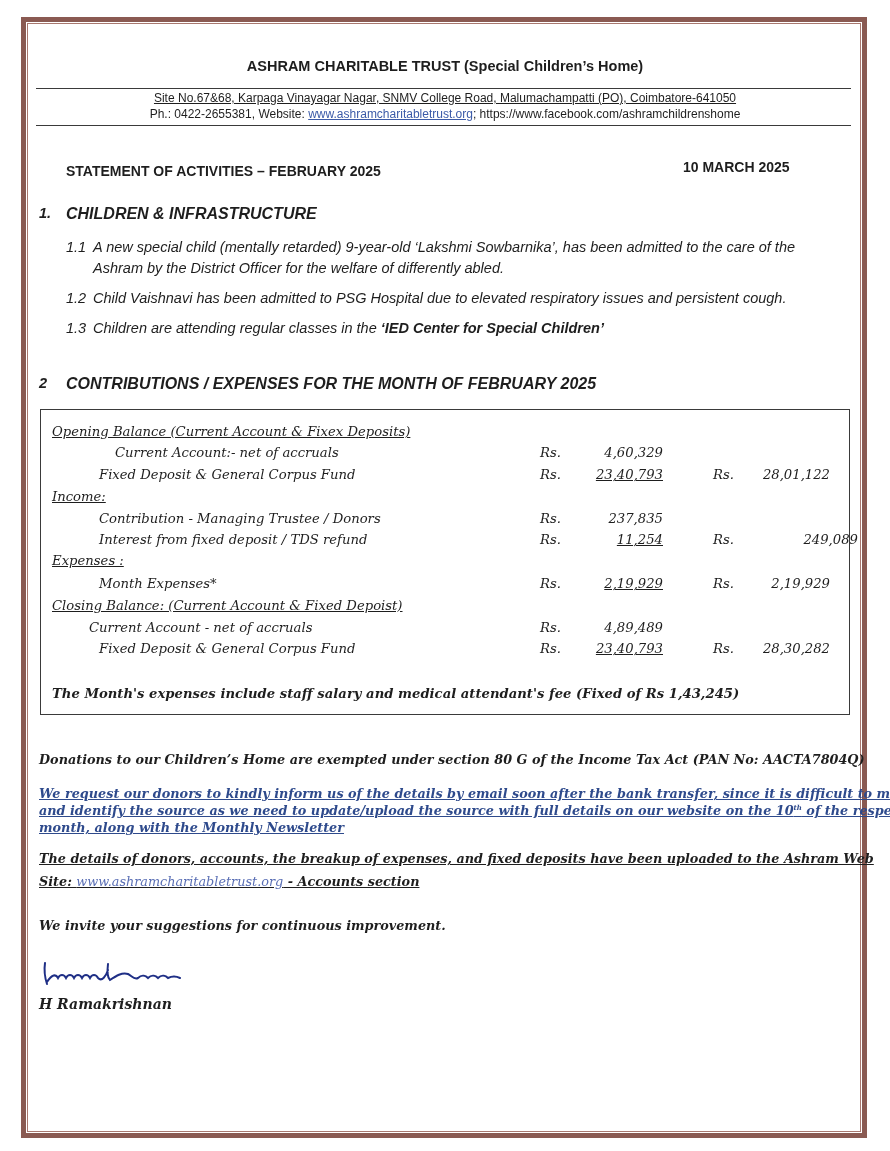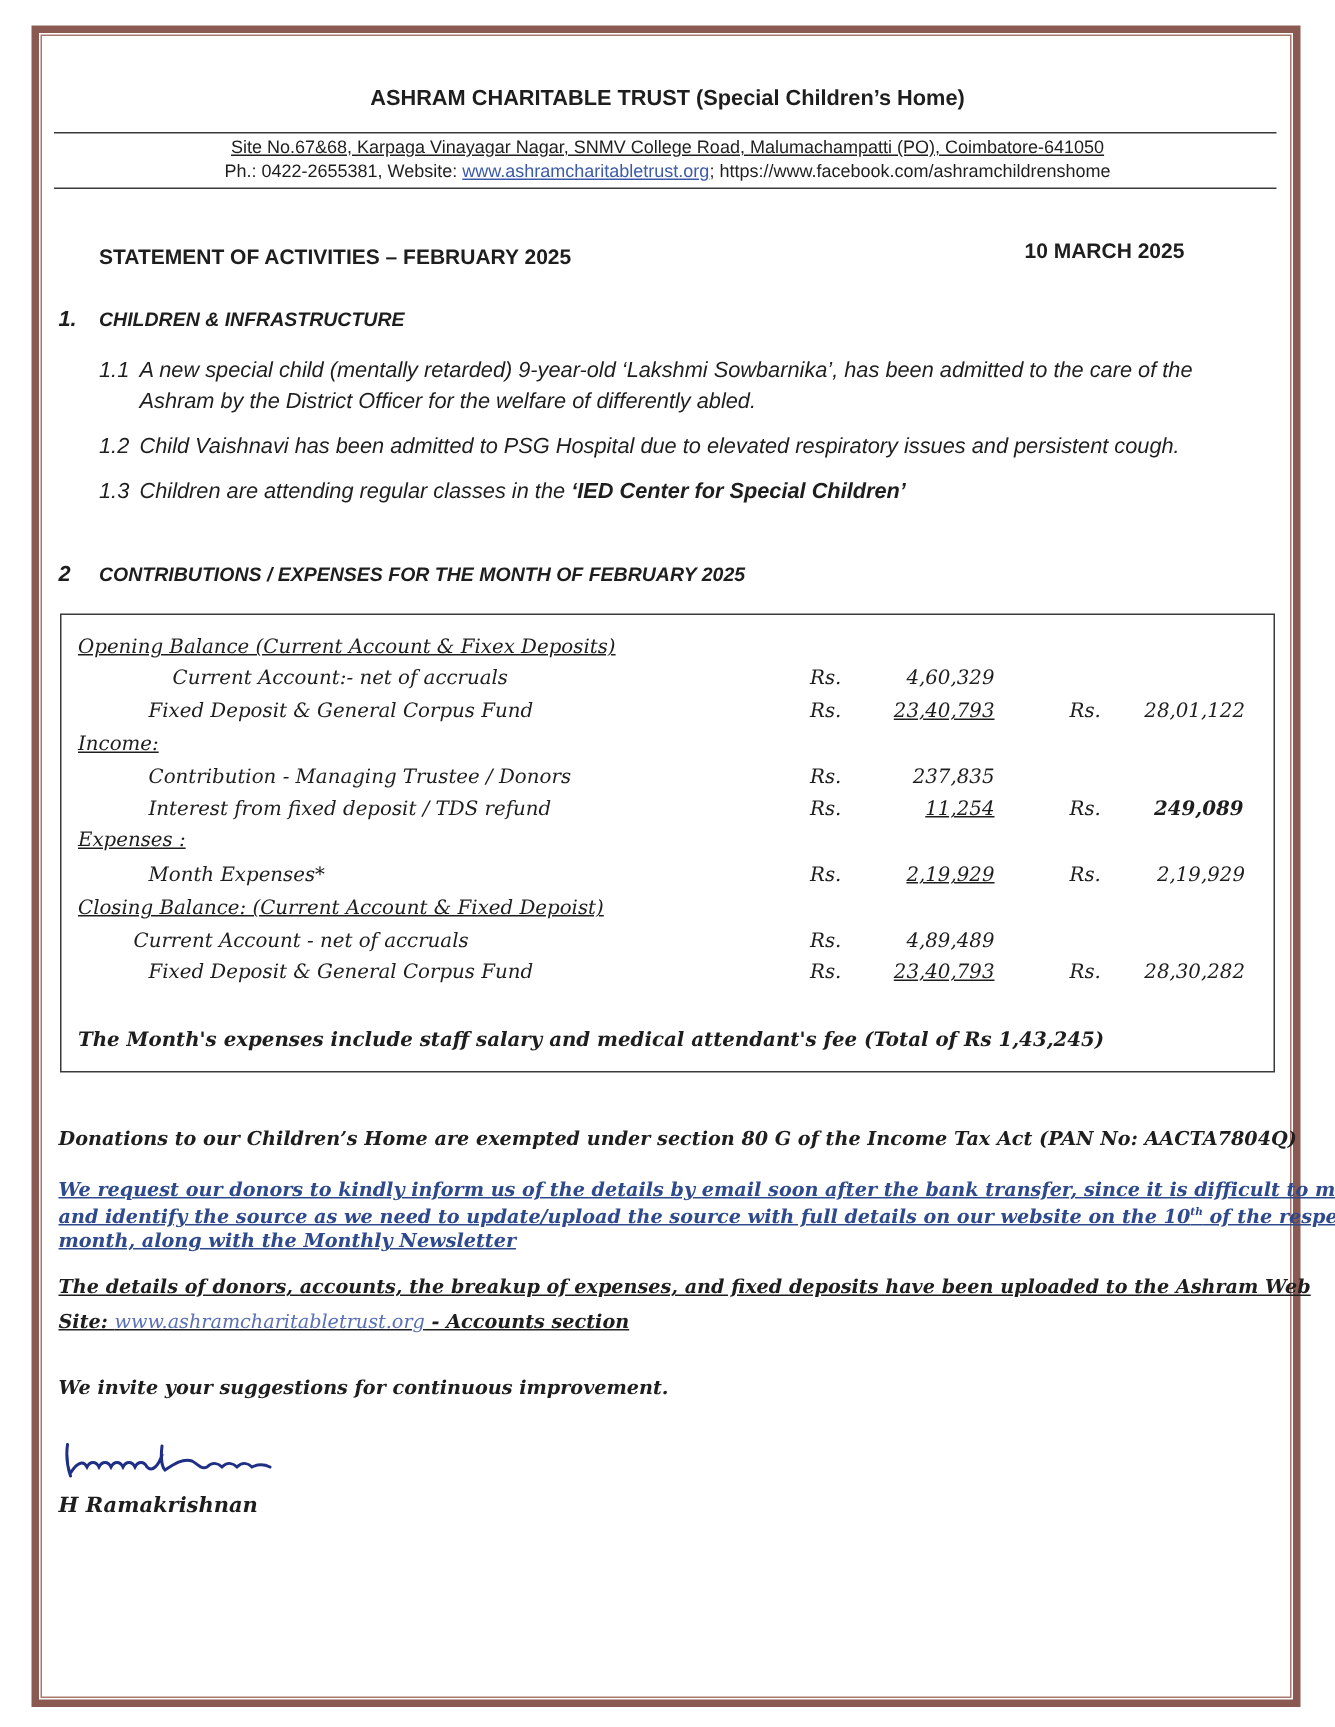--- a/index.html
+++ b/index.html
@@ -16,21 +16,21 @@
     .sans { font-family: "Liberation Sans", sans-serif; }
 
     .org-title { left: 0; width: 890px; top: 58px; text-align: center; font-size: 14.5px; font-weight: bold; }
     .rule { position: absolute; height: 1px; background: #3a3a3a; }
     .addr { left: 0; width: 890px; text-align: center; font-size: 12px; }
     .addr u { text-decoration: underline; }
     .link-blue { color: #3b5aa8; }
 
     .stmt-title { left: 66px; top: 163px; font-size: 14px; font-weight: bold; }
     .stmt-date { left: 683px; top: 159px; font-size: 14px; font-weight: bold; }
-    .sec-head { font-size: 13px; font-weight: bold; font-style: italic; }
+    .sec-head { font-size: 16px; font-weight: bold; font-style: italic; }
     .sec-num { font-size: 14.5px; font-weight: bold; font-style: italic; }
 
     .item { font-family: "Liberation Sans", sans-serif; font-style: italic; font-size: 14.5px; left: 66px; }
     .item .num { display: inline-block; width: 27px; }
 
     .box {
       position: absolute; left: 40px; top: 409px; width: 810px; height: 306px;
       border: 1.5px solid #3a3a3a; box-sizing: border-box;
     }
     .fin { font-family: "DejaVu Serif", serif; font-style: italic; font-size: 13.2px; }
@@ -96,41 +96,41 @@
 
 <div class="abs fin fin-u" style="left:52px; top:489px;">Income:</div>
 <div class="abs fin" style="left:99px; top:511px;">Contribution - Managing Trustee / Donors</div>
 <div class="abs fin" style="left:540px; top:511px;">Rs.</div>
 <div class="abs fin amt" style="left:560px; width:103px; top:511px;">237,835</div>
 
 <div class="abs fin" style="left:99px; top:532px;">Interest from fixed deposit / TDS refund</div>
 <div class="abs fin" style="left:540px; top:532px;">Rs.</div>
 <div class="abs fin amt fin-u" style="left:560px; width:103px; top:532px;">11,254</div>
 <div class="abs fin" style="left:713px; top:532px;">Rs.</div>
-<div class="abs fin amt" style="left:729px; width:100px; top:532px;font-weight:bold;">249,089</div>
+<div class="abs fin amt" style="left:758px; width:100px; top:532px;">249,089</div>
 
 <div class="abs fin fin-u" style="left:52px; top:553px;">Expenses :</div>
 <div class="abs fin" style="left:99px; top:576px;text-align:center;">Month Expenses*</div>
 <div class="abs fin" style="left:540px; top:576px;">Rs.</div>
 <div class="abs fin amt fin-u" style="left:560px; width:103px; top:576px;">2,19,929</div>
 <div class="abs fin" style="left:713px; top:576px;">Rs.</div>
 <div class="abs fin amt" style="left:730px; width:100px; top:576px;">2,19,929</div>
 
 <div class="abs fin fin-u" style="left:52px; top:598px;">Closing Balance: (Current Account &amp; Fixed Depoist)</div>
 <div class="abs fin" style="left:89px; top:620px;">Current Account - net of accruals</div>
 <div class="abs fin" style="left:540px; top:620px;">Rs.</div>
 <div class="abs fin amt" style="left:560px; width:103px; top:620px;">4,89,489</div>
 
 <div class="abs fin" style="left:99px; top:641px;">Fixed Deposit &amp; General Corpus Fund</div>
 <div class="abs fin" style="left:540px; top:641px;">Rs.</div>
 <div class="abs fin amt fin-u" style="left:560px; width:103px; top:641px;">23,40,793</div>
 <div class="abs fin" style="left:713px; top:641px;">Rs.</div>
 <div class="abs fin amt" style="left:730px; width:100px; top:641px;">28,30,282</div>
 
-<div class="abs note-bold" style="left:52px; top:686px;">The Month's expenses include staff salary and medical attendant's fee (Total of Rs 1,43,245)</div>
+<div class="abs note-bold" style="left:52px; top:686px;">The Month's expenses include staff salary and medical attendant's fee (Fixed of Rs 1,43,245)</div>
 
 <div class="abs foot" style="top:752px;">Donations to our Children’s Home are exempted under section 80 G of the Income Tax Act (PAN No: AACTA7804Q)</div>
 
 <div class="abs foot foot-blue" style="top:786px;">We request our donors to kindly inform us of the details by email soon after the bank transfer, since it is difficult to match</div>
 <div class="abs foot foot-blue" style="top:803px;">
   <span>and identify the source as we need to update/upload the source with full details on our website on the 10</span><sup style="font-size:7px;">th</sup><span> of the respective</span>
 </div>
 <div class="abs foot foot-blue" style="top:820px;">month, along with the Monthly Newsletter</div>
 
 <div class="abs foot foot-und" style="top:851px;">The details of donors, accounts, the breakup of expenses, and fixed deposits have been uploaded to the Ashram Web</div>

